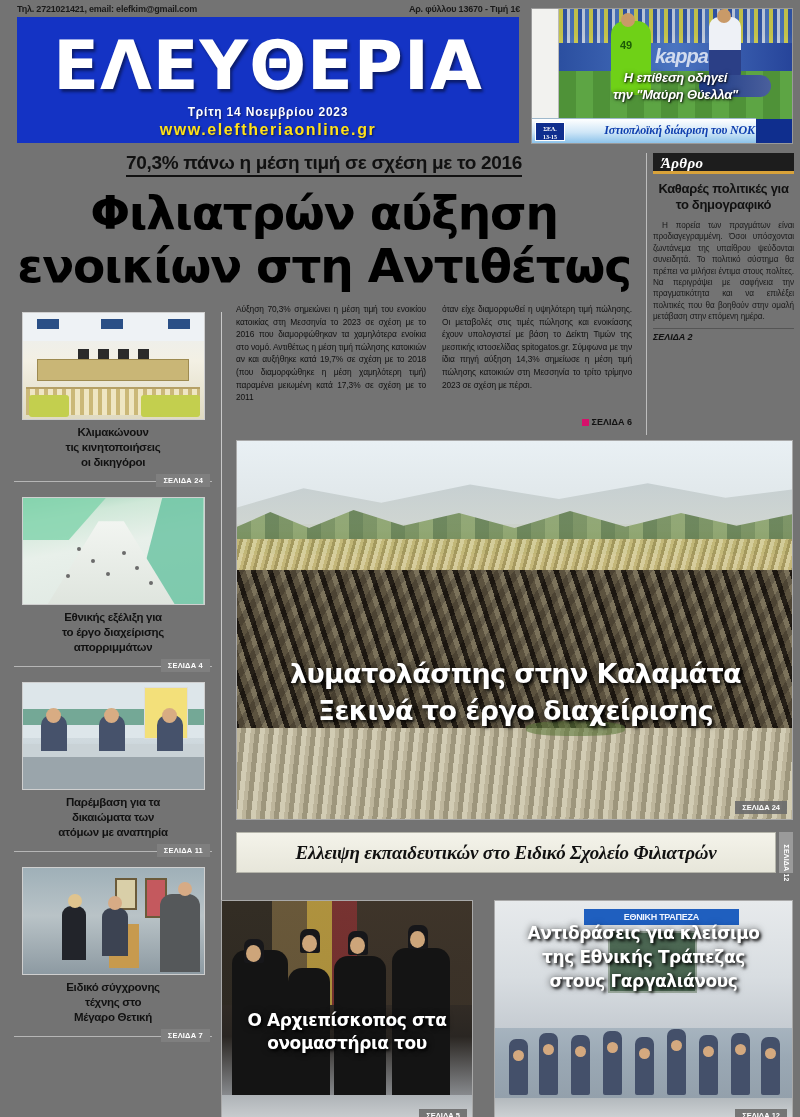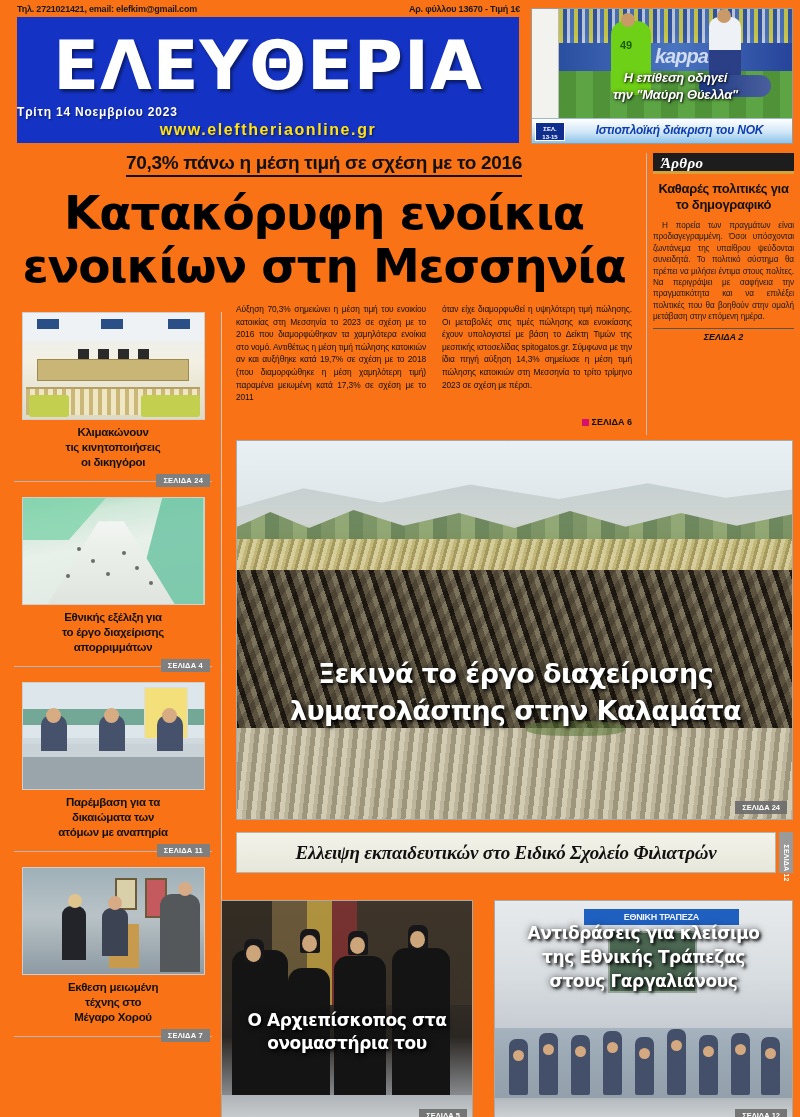--- a/index.html
+++ b/index.html
@@ -3,21 +3,21 @@
 <meta charset="utf-8">
 <style>
   * { box-sizing: border-box; margin: 0; padding: 0; }
   body {
     width: 800px; height: 1117px;
     background: #ffffff;
     font-family: "Liberation Sans", sans-serif;
     overflow: hidden;
     position: relative;
   }
-  .page { position: relative; width: 800px; height: 1117px; background:#f97316; }
+  .page { position: relative; width: 800px; height: 1117px; background:#737373; }
 
   
   .masthead-row {
     position: absolute; top: 0; left: 0; width: 800px; height: 148px;
   }
   .mh-meta {
     position: absolute; top: 4px; left: 17px; width: 500px;
     font-size: 9px; font-weight: bold; color: #1a1a1a; letter-spacing: -0.2px;
   }
   .mh-meta-right {
@@ -29,21 +29,21 @@
     background: #1433c4; overflow: hidden;
   }
   .mh-logo-text {
     position: absolute; top: 10px; left: 0; width: 502px; text-align: center;
     font-family: "DejaVu Sans", sans-serif;
     font-size: 67px; font-weight: bold; color: #ffffff;
     letter-spacing: 1px; line-height: 78px;
     text-shadow: 2px 3px 3px rgba(0,0,0,0.45);
   }
   .mh-date {
-    position: absolute; top: 88px; left: 0; width: 502px; 
+    position: absolute; top: 88px; left: 0; width: 502px; text-align: center;
     font-size: 12px; font-weight: bold; color: #ffffff; letter-spacing: 0.8px;
     text-shadow: 1px 1px 2px rgba(0,0,0,0.5);
   }
   .mh-url {
     position: absolute; top: 104px; left: 0; width: 502px; text-align: center;
     font-size: 16px; font-weight: bold; color: #ffe11a; letter-spacing: 1.6px;
     text-shadow: 1px 1px 2px rgba(0,0,0,0.55);
   }
 
   
@@ -110,23 +110,24 @@
     background: #c99a68;
   }
   .sp-overlay {
     position: absolute; top: 60px; left: 27px; width: 233px;
     text-align: center; line-height: 17px;
     font-size: 13px; font-weight: bold; font-style: italic; color: #ffffff;
     text-shadow: 1px 1px 2px rgba(0,0,0,.85), 0 0 4px rgba(0,0,0,.6);
     letter-spacing: -0.2px;
   }
   .sp-strip {
-    position: absolute; bottom: 0; left: 0; width: 260px; height: 25px;
+    position: absolute; bottom: 0; left: 0; width: 224px; height: 25px;
     background: linear-gradient(180deg,#ffffff 0%,#cfe6f7 55%,#8dc3ea 100%);
     border-top: 1px solid #9fb9cc;
+    font-family: Liberation Serif, serif;
   }
   .sp-badge {
     position: absolute; top: 3px; left: 3px; width: 30px; height: 19px;
     background: #0f2e8e; color: #fff; border: 1px solid #fff;
     font-size: 6px; font-weight: bold; text-align: center; line-height: 8px;
     padding-top: 2px;
   }
   .sp-strip-txt {
     position: absolute; top: 4px; left: 40px; width: 215px; text-align: center;
     font-size: 12px; font-weight: bold; font-style: italic; color: #0f3fae;
@@ -168,21 +169,21 @@
     margin-top: 7px; width: 141px; text-align: center;
     font-size: 13px; font-weight: bold; line-height: 16px; color: #111;
     letter-spacing: -0.3px;
   }
   .art-body {
     margin-top: 7px; width: 141px; text-align: justify;
     font-size: 8.2px; line-height: 11.4px; color: #1a1a1a;
     text-indent: 9px; letter-spacing: -0.1px;
   }
   .art-page {
-    margin-top: 5px; width: 141px; text-align: center;
+    margin-top: 5px; width: 141px; text-align: left;
     border-top: 1px solid #555; padding-top: 3px;
     font-size: 9px; font-weight: bold; font-style: italic; color: #111;
   }
 
   
   .lead-wrap {
     position: absolute; top: 303px; left: 236px; width: 396px; height: 130px;
   }
   .lead-col {
     float: left; width: 190px; text-align: justify;
@@ -407,22 +408,22 @@
         <div>13-15</div>
       </div>
       <div class="sp-strip-txt">Ιστιοπλοϊκή διάκριση του ΝΟΚ</div>
     </div>
   </div>
 
   <div class="kicker">
     <span>70,3% πάνω η μέση τιμή σε σχέση με το 2016</span>
   </div>
   <div class="headline">
-    <div>Κατακόρυφη ενοίκια</div>
-    <div>ενοικίων στη Μεσσηνία</div>
+    <div>Φιλιατρών αύξηση</div>
+    <div>ενοικίων στη Αντιθέτως</div>
   </div>
 
   <div class="article-box">
     <div class="art-tab">
       <span>Άρθρο</span>
     </div>
     <div class="art-title">Καθαρές πολιτικές για το δημογραφικό</div>
     <div class="art-body">Η πορεία των πραγμάτων είναι προδιαγεγραμμένη. Όσοι υπόσχονται ζωντάνεμα της υπαίθρου ψεύδονται συνειδητά. Το πολιτικό σύστημα θα πρέπει να μιλήσει έντιμα στους πολίτες. Να περιγράψει με σαφήνεια την πραγματικότητα και να επιλέξει πολιτικές που θα βοηθούν στην ομαλή μετάβαση στην επόμενη ημέρα.</div>
     <div class="art-page">ΣΕΛΙΔΑ 2</div>
   </div>
@@ -518,43 +519,43 @@
         <div class="art" style="left:122px;height:40px;background:#c4595e;"></div>
         <div class="woman"></div>
         <div class="head" style="left:25%;bottom:66px;background:#e0c48e;"></div>
         <div class="pod"></div>
         <div class="spk"></div>
         <div class="head" style="left:47%;bottom:64px;"></div>
         <div class="man2"></div>
         <div class="head" style="right:12px;bottom:78px;"></div>
       </div>
       <div class="sb-cap">
-        <div>Εκθεση μειωμένη</div>
+        <div>Ειδικό σύγχρονης</div>
         <div>τέχνης στο</div>
-        <div>Μέγαρο Χορού</div>
+        <div>Μέγαρο Θετική</div>
       </div>
       <div class="sb-foot">
         <div class="rule"></div>
         <div class="sb-badge">ΣΕΛΙΔΑ 7</div>
       </div>
     </div>
 
   </div>
 
   <div class="main-photo">
     <div class="mp-sky"></div>
     <div class="mp-hills"></div>
     <div class="mp-trees"></div>
     <div class="mp-brush"></div>
     <div class="mp-dirt"></div>
     <div class="mp-grnd"></div>
     <div class="mp-grass"></div>
     <div class="mp-overlay">
+      <div>λυματολάσπης στην Καλαμάτα</div>
       <div>Ξεκινά το έργο διαχείρισης</div>
-      <div>λυματολάσπης στην Καλαμάτα</div>
     </div>
     <div class="mp-badge">ΣΕΛΙΔΑ 24</div>
   </div>
 
   <div class="mid-banner">
     <span>Ελλειψη εκπαιδευτικών στο Ειδικό Σχολείο Φιλιατρών</span>
   </div>
   <div class="mid-badge">
     <span>ΣΕΛΙΔΑ 12</span>
   </div>

